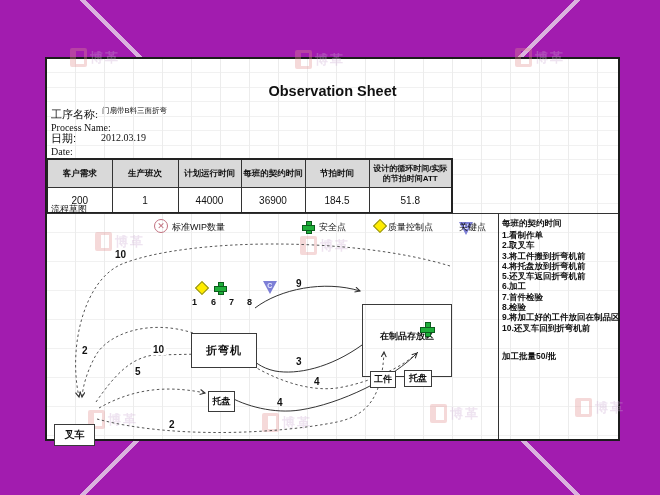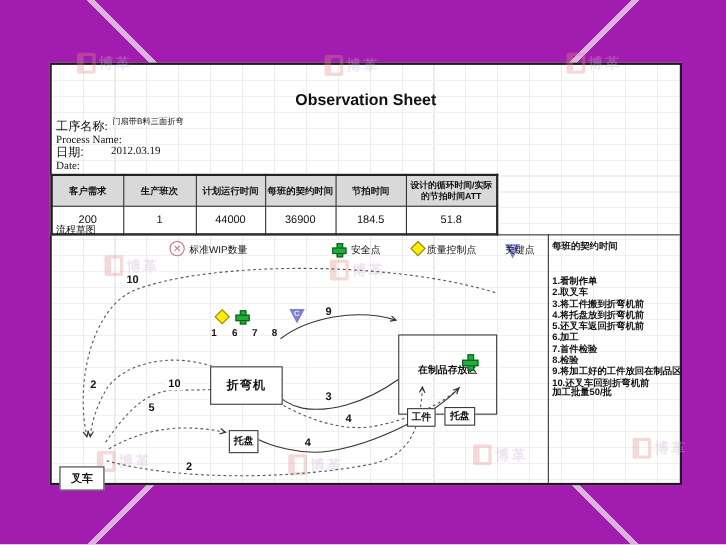--- a/index.html
+++ b/index.html
@@ -24,21 +24,21 @@
   .hlabel-en{font-size:10px;font-family:"Liberation Serif","DejaVu Serif",serif;}
   .metrics{position:absolute;left:-1px;top:99px;border-collapse:collapse;table-layout:fixed;background:#fff;}
   .metrics th,.metrics td{border:1px solid #333;text-align:center;vertical-align:middle;padding:0 1px;}
   .metrics th{background:#d9d9d9;font-size:8.5px;font-weight:bold;height:27px;line-height:1.25;}
   .metrics td{font-size:10px;height:24px;}
   .metrics{border:2px solid #222;}
   .legend-line{left:0;top:154px;width:571px;height:0;border-top:1px solid #333;}
   .leg{font-size:9px;white-space:nowrap;}
   .panel-border{left:451px;top:154px;width:119px;height:226px;border-left:1px solid #333;}
   .panel-title{left:455px;top:159px;font-size:8.5px;font-weight:bold;}
-  .panel-list{left:455px;top:171px;width:114px;font-size:8.5px;font-weight:bold;line-height:10.3px;white-space:nowrap;margin-top:20px;}
+  .panel-list{left:455px;top:171px;width:114px;font-size:8.5px;font-weight:bold;line-height:10.3px;white-space:nowrap;}
   .panel-notes{left:455px;top:292px;width:114px;font-size:8.5px;font-weight:bold;line-height:11.5px;white-space:nowrap;}
   .dbox{position:absolute;border:1.5px solid #3a3a3a;background:#fff;display:flex;
         align-items:center;justify-content:center;font-weight:bold;z-index:3;margin-top:24px;}
   .alabel{position:absolute;font-size:10px;font-weight:bold;z-index:4;line-height:1;}
   .stepnum{position:absolute;font-size:9px;font-weight:bold;z-index:4;}
   svg.flow{position:absolute;left:0;top:0;z-index:2;}
   .dash{fill:none;stroke:#555;stroke-width:1;stroke-dasharray:2.5 2.6;}
   .sol{fill:none;stroke:#333;stroke-width:1;}
   
   .ic-cross{position:relative;display:inline-block;}

